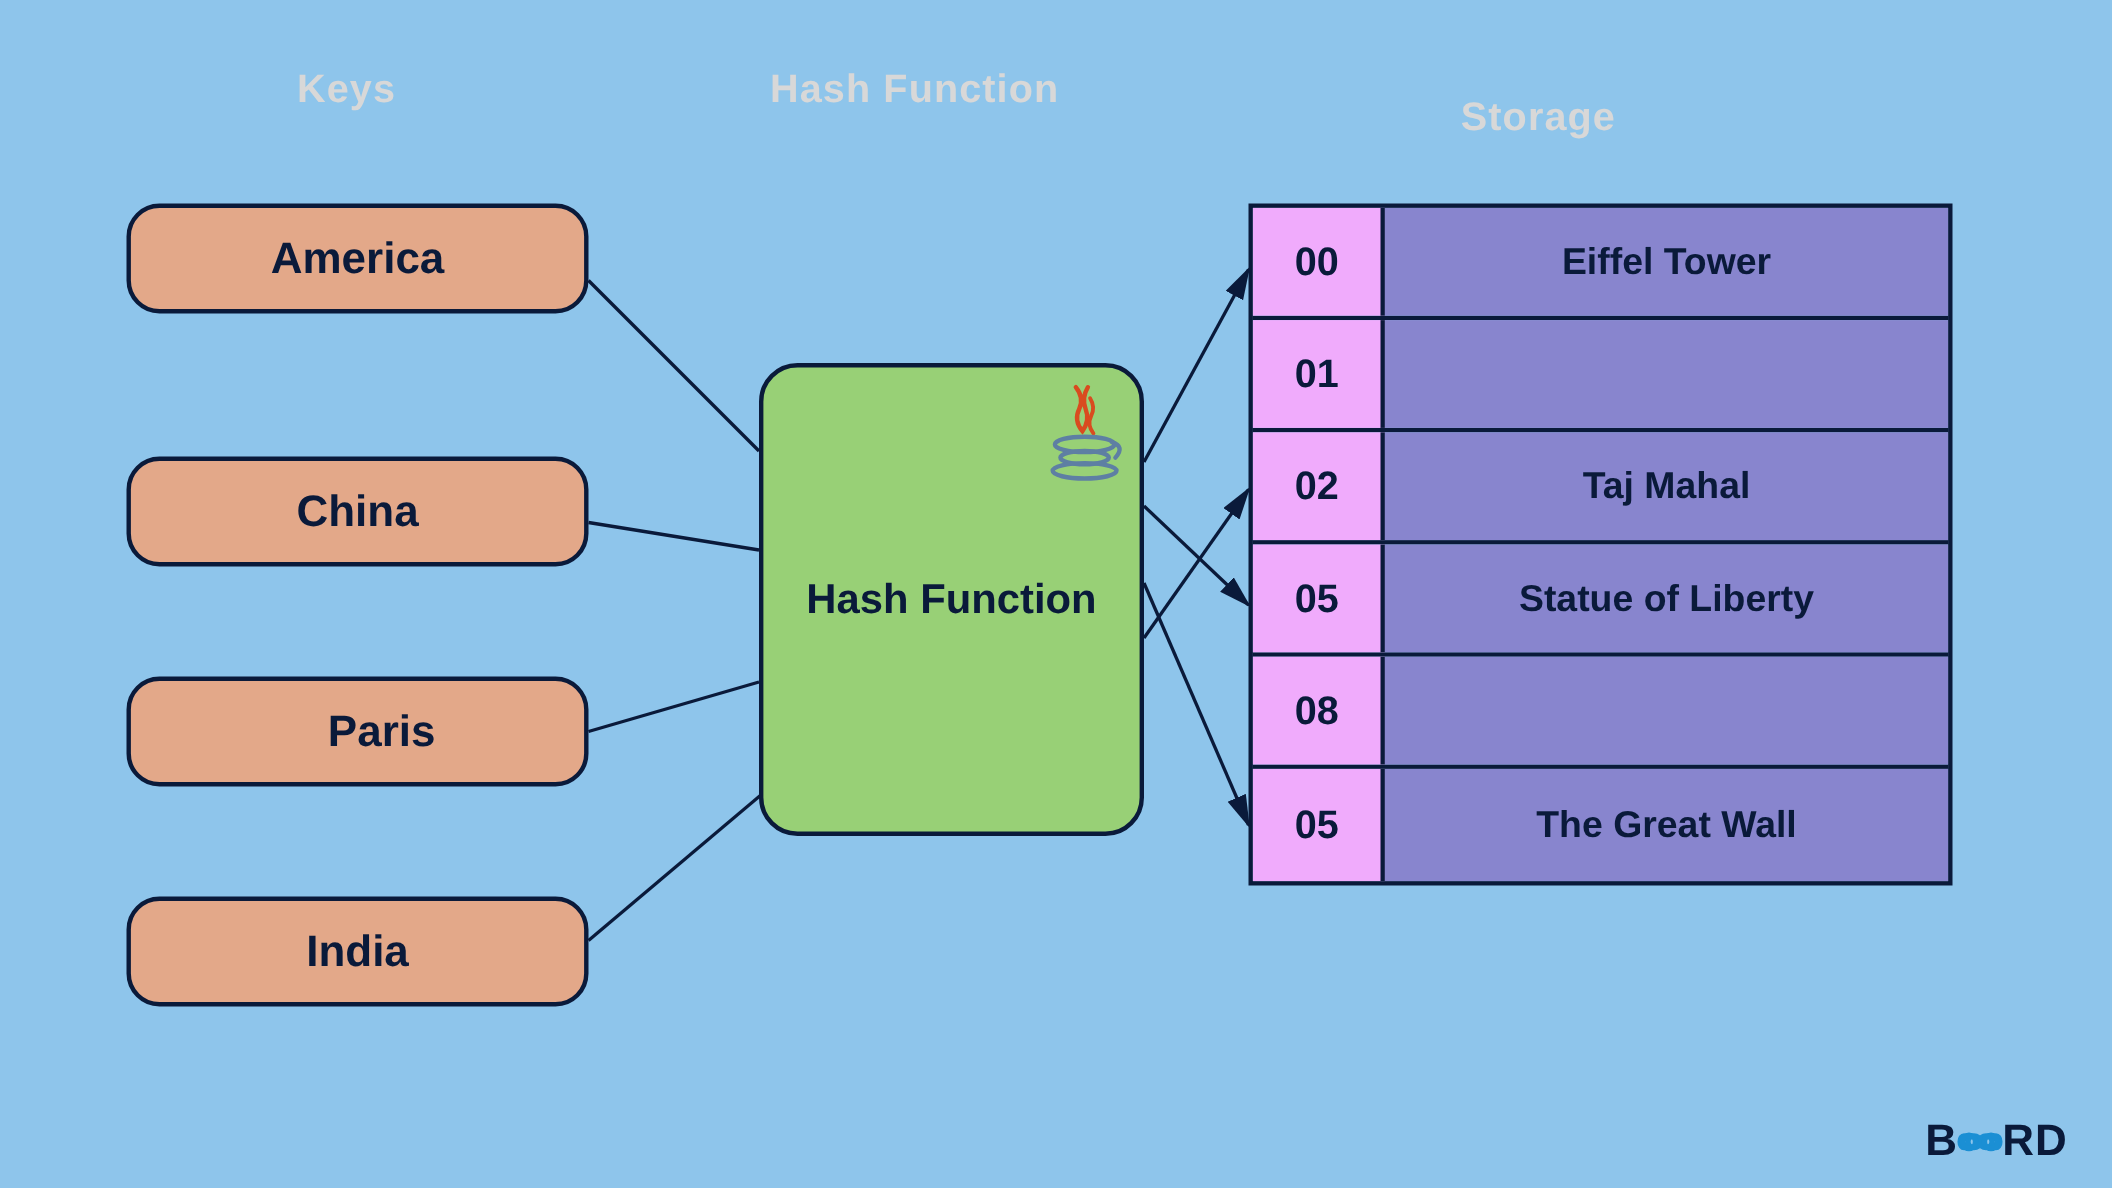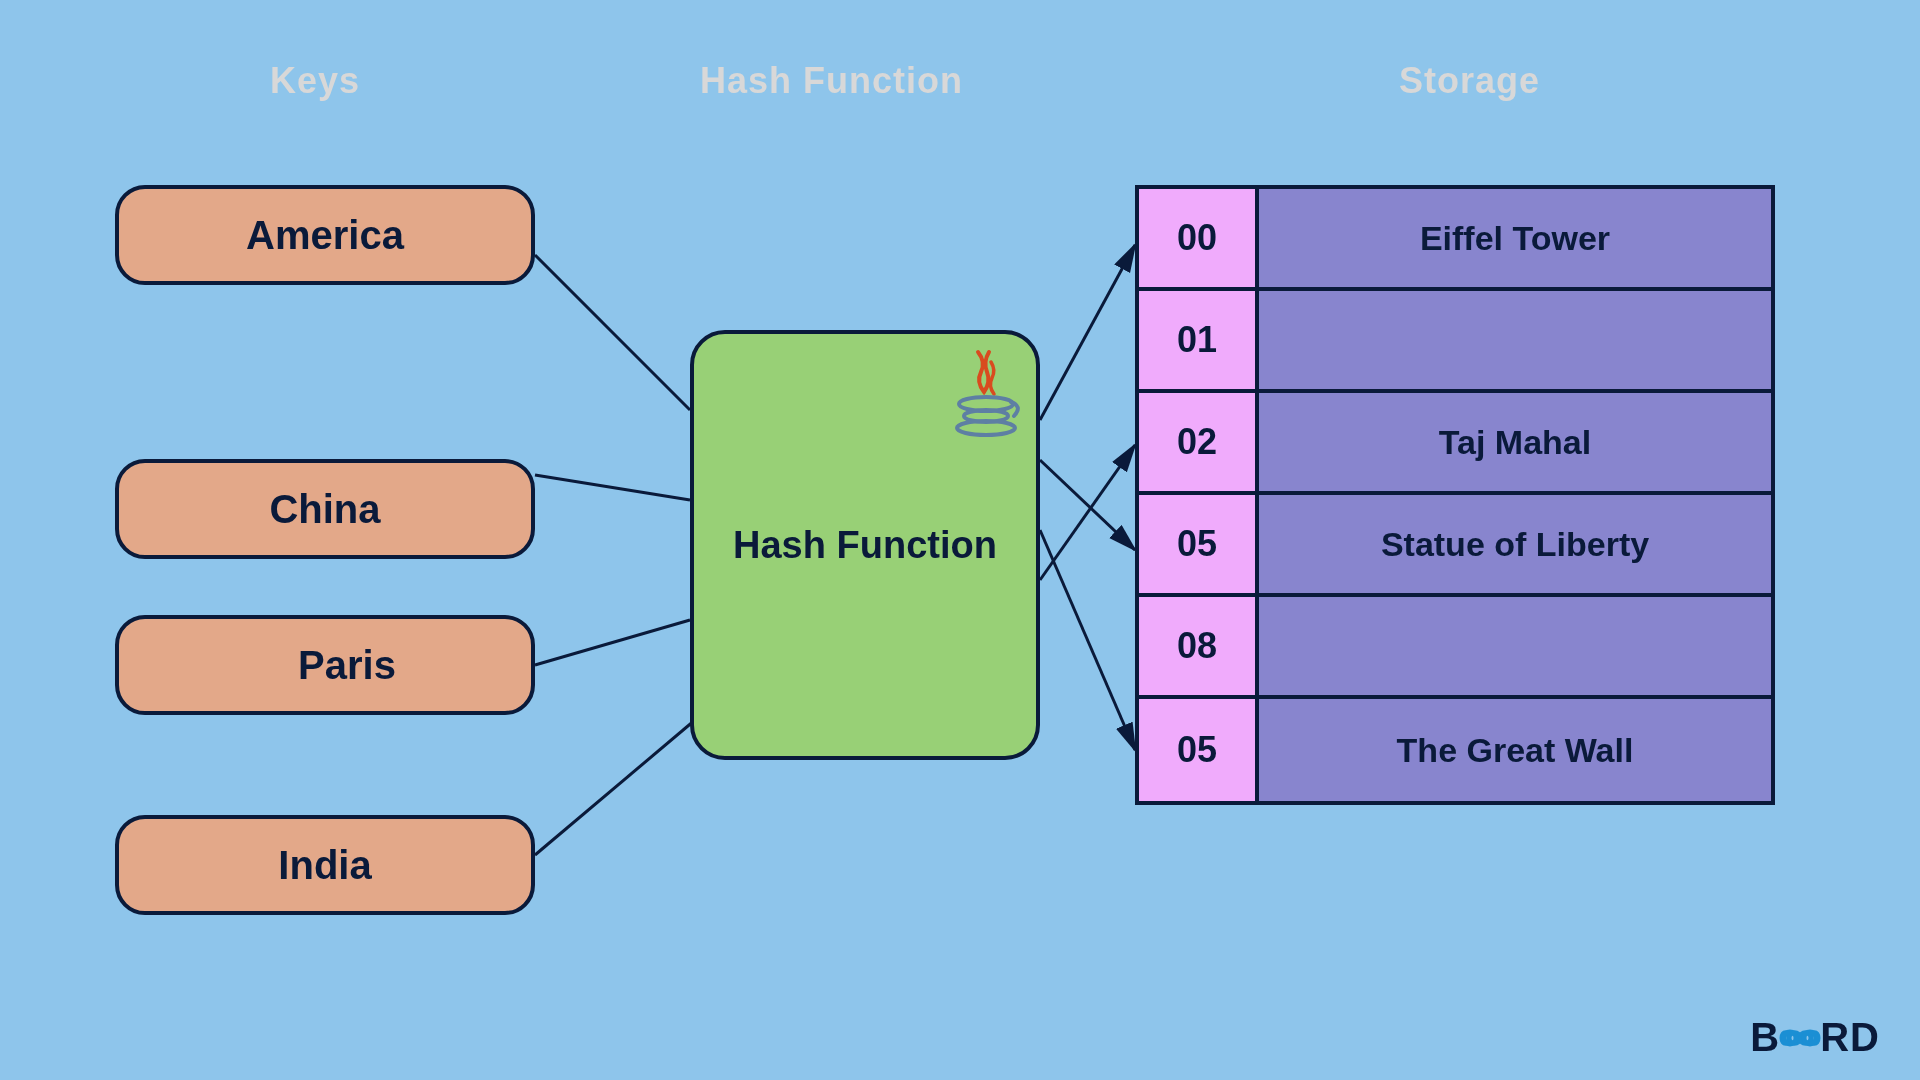--- a/index.html
+++ b/index.html
@@ -18,39 +18,39 @@
     .header {
       position: absolute;
       top: 60px;
       font-size: 36px;
       font-weight: 900;
       color: #D8D8D8;
       letter-spacing: 1px;
     }
     .header-keys { left: 270px; }
     .header-hash { left: 700px; }
-    .header-storage { left: 1399px; }
+    .header-storage { left: 1328px; margin-top: 25px; }
 
     .key-box {
       position: absolute;
       left: 115px;
       width: 420px;
       height: 100px;
       background: #E3A889;
       border: 4px solid #0A1A3A;
       border-radius: 30px;
       display: flex;
       align-items: center;
       justify-content: center;
       font-size: 40px;
       font-weight: 900;
       color: #0A1A3A;
     }
     .key-0 { top: 185px; }
-    .key-1 { top: 415px; margin-top: 44px; }
+    .key-1 { top: 415px; }
     .key-2 { top: 615px; padding-left: 44px; }
     .key-3 { top: 815px; }
 
     .hash-box {
       position: absolute;
       left: 690px;
       top: 330px;
       width: 350px;
       height: 430px;
       background: #98D076;

